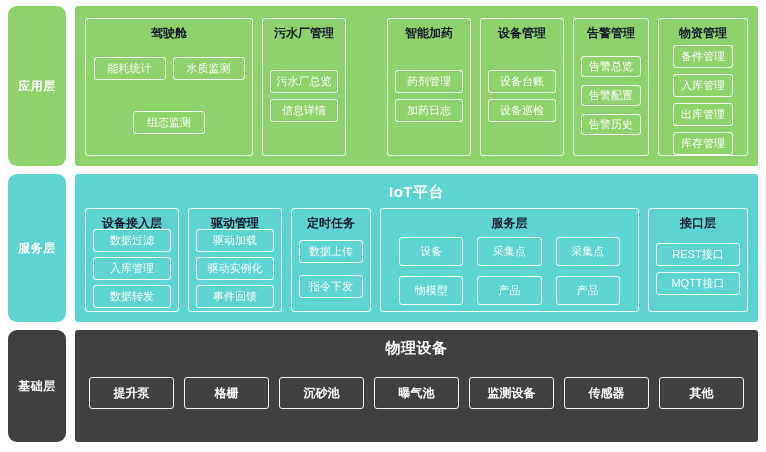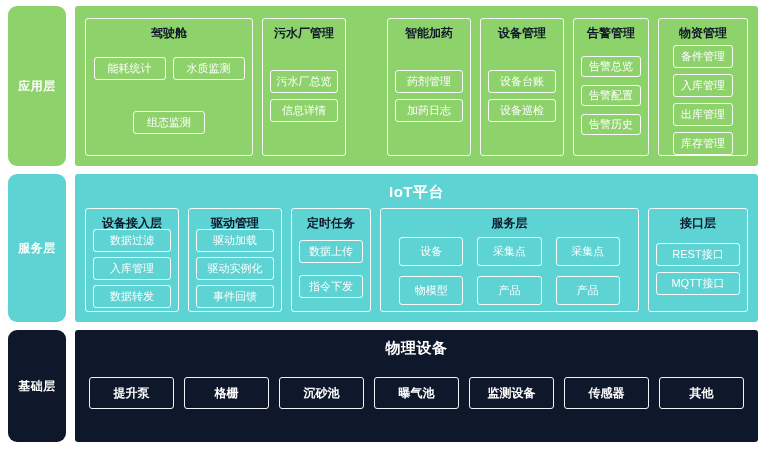--- a/index.html
+++ b/index.html
@@ -104,21 +104,21 @@
     white-space: nowrap;
     text-align: center;
     flex: 0 1 auto;
   }
   .single-col .chip { width: 100%; }
   .two-col .chip { flex: 0 0 calc(50% - 4px); }
 
   
   .c-green  { background: #8ed26b; }
   .c-teal   { background: #5ed3d3; }
-  .c-purple { background: #0f172a; }
+  .c-purple { background: #404040; }
 
   
   .g-cockpit   { flex: 0 0 168px; }
   .g-plant     { flex: 0 0 84px; }
   .g-dosing    { flex: 0 0 84px; margin-left: 32px; }
   .g-equip     { flex: 0 0 84px; }
   .g-alarm     { flex: 0 0 76px; }
   .g-material  { flex: 1 1 auto; }
 
   .g-alarm .group-items { gap: 8px; padding: 0; }

